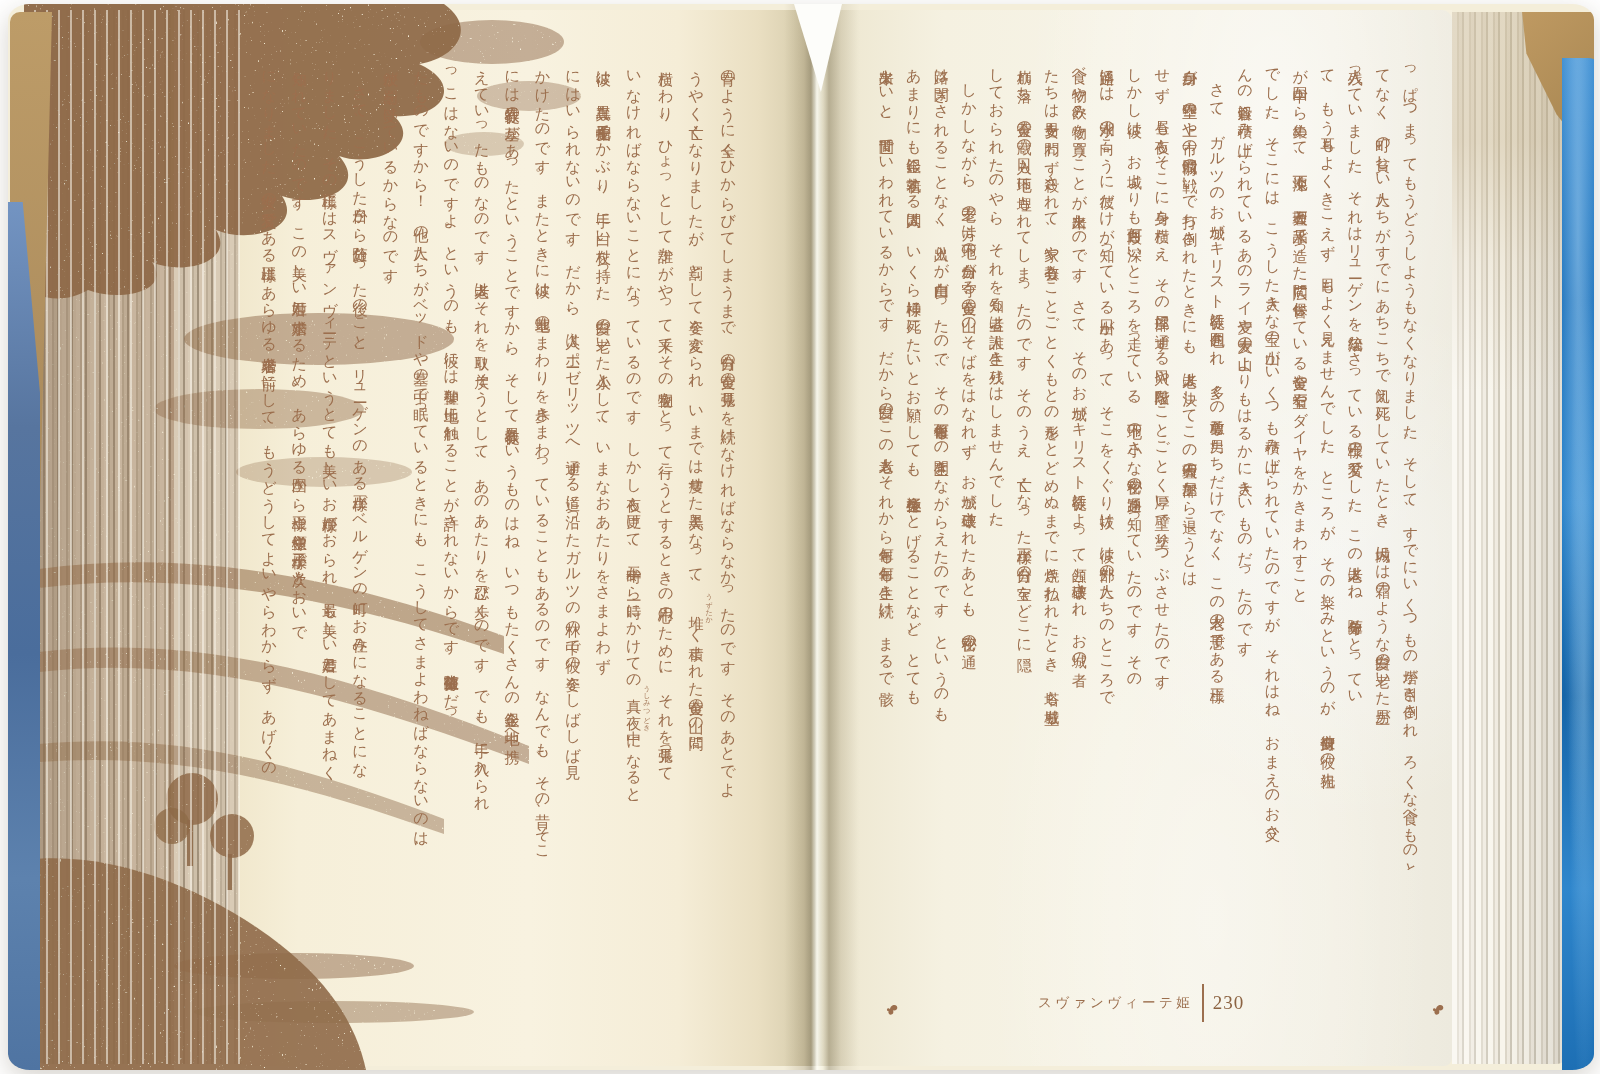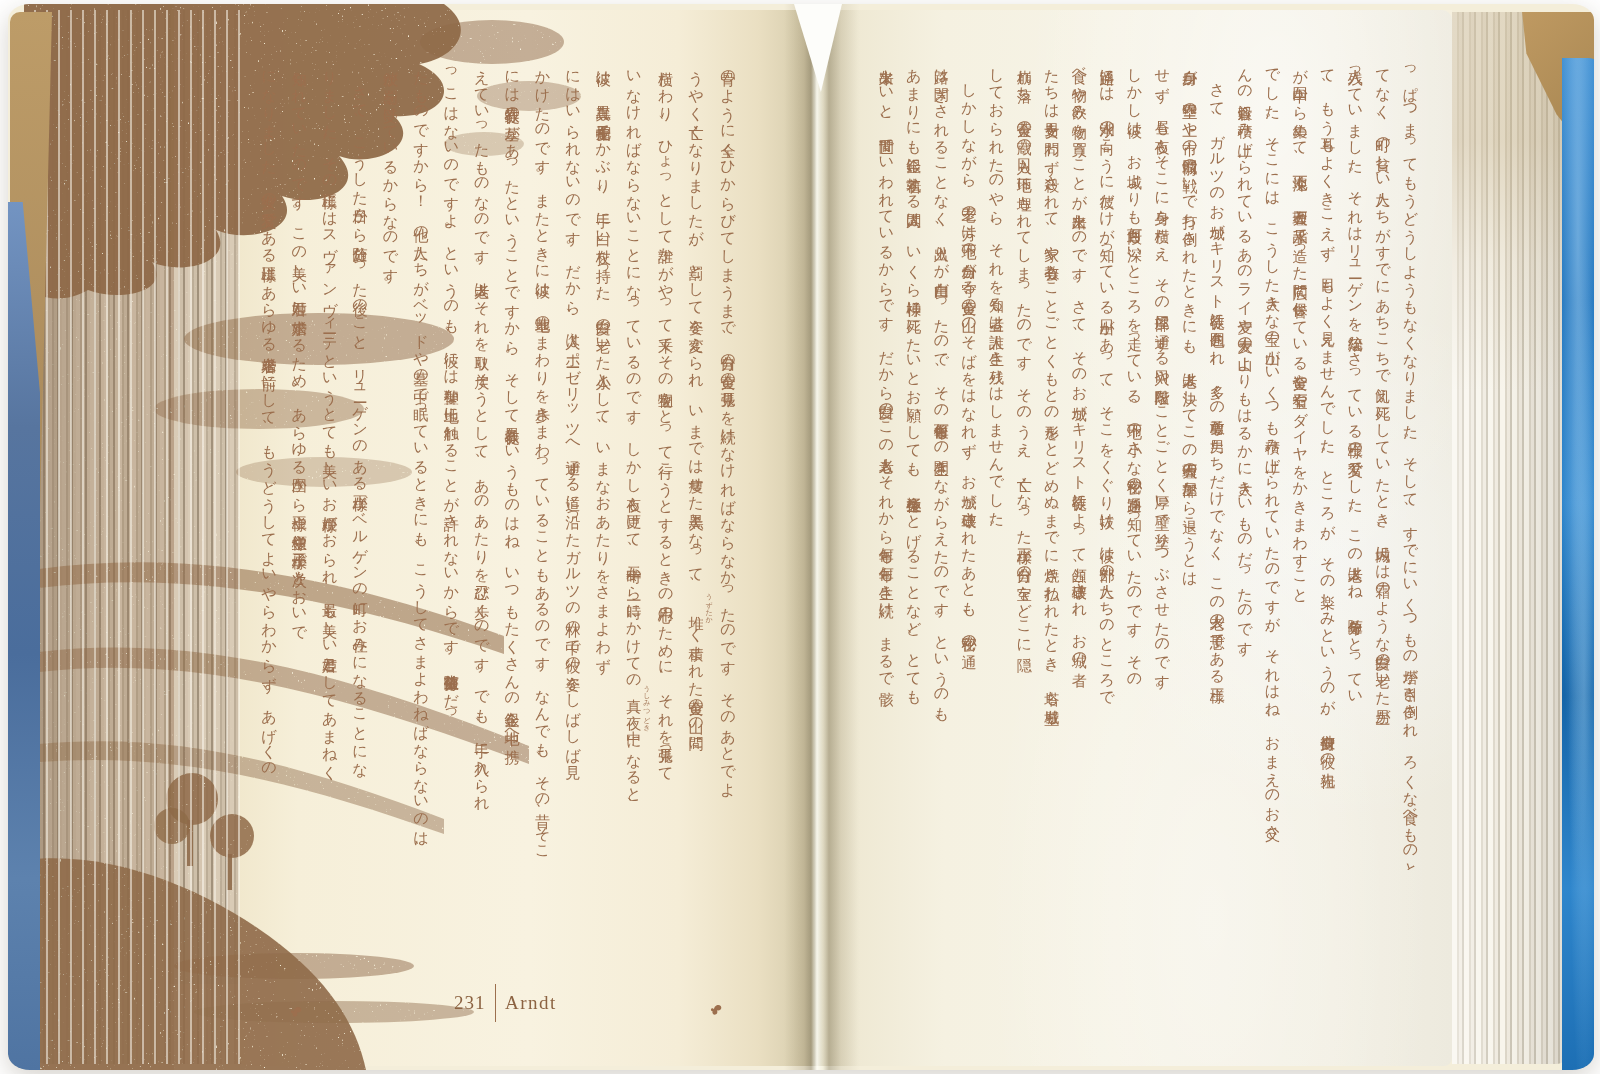--- a/index.html
+++ b/index.html
@@ -164,34 +164,34 @@
         <div class="tcol">食べ物や飲み物を買うことが出来たのです。さて、そのお城がキリスト教徒によって占領、破壊され、お城の者</div>
         <div class="tcol">たちは男女を問わず殺されて、家や教会もことごとくもとの形をとどめぬまでに焼き払われたとき、塔も城壁も</div>
         <div class="tcol">崩れ落ち、黄金の蔵の入口も地下に埋もれてしまったのです。そのうえ、亡くなった王様が自分の宝をどこに隠</div>
         <div class="tcol">しておられたのやら、それを知る者は誰一人、生き残りはしませんでした。</div>
         <div class="tcol">　しかしながら、老王の方は地下の自分が守る黄金の山のそばをはなれず、お城が破壊されたあとも、秘密の通</div>
         <div class="tcol">路は閉ざされることなく、出入りが自由だったので、その後何百年もの間生きながらえたのです。というのも、</div>
         <div class="tcol">あまりにも金銀に執着する人間は、いくら神様に死にたいとお願いしても、極楽往生をとげることなど、とても</div>
         <div class="tcol">出来ないと、世間でいわれているからです。だから白髪のこの老人もそれから何年も何年も生き続け、まるで骸</div>
       </div>
 
-    <div class="footer footer-left">
-      <svg class="fleuron fl-ll" viewBox="0 0 13 13" xmlns="http://www.w3.org/2000/svg">
+
+    <div class="footer footer-right">
+      <svg class="fleuron fr-l" viewBox="0 0 13 13" xmlns="http://www.w3.org/2000/svg">
         <path d="M6.8,1.2 C9.5,0.2 12,2.2 11.2,4.6 C10.6,6.4 8.4,7 6.9,6.2 C7.9,7.8 7.3,10.2 5.4,10.6 C3.3,11 1.8,9 2.6,7.2 C1.2,7.4 0.4,5.8 1.3,4.8 C2.1,3.9 3.5,4.3 3.9,5.3 C4.2,3.5 5.2,1.8 6.8,1.2 Z" fill="#9c6f4e"></path>
       </svg>
-      <div class="folio-group fg-left">
-        <span class="folio">231</span>
+      <div class="folio-group fg-right">
+        <span class="running-head-jp">スヴァンヴィーテ姫</span>
         <span class="rule"></span>
-        <span class="running-head">Arndt</span>
+        <span class="folio">230</span>
       </div>
-      <svg class="fleuron fl-lr" viewBox="0 0 13 13" xmlns="http://www.w3.org/2000/svg">
+      <svg class="fleuron fr-r" viewBox="0 0 13 13" xmlns="http://www.w3.org/2000/svg">
         <path d="M6.8,1.2 C9.5,0.2 12,2.2 11.2,4.6 C10.6,6.4 8.4,7 6.9,6.2 C7.9,7.8 7.3,10.2 5.4,10.6 C3.3,11 1.8,9 2.6,7.2 C1.2,7.4 0.4,5.8 1.3,4.8 C2.1,3.9 3.5,4.3 3.9,5.3 C4.2,3.5 5.2,1.8 6.8,1.2 Z" fill="#9c6f4e"></path>
       </svg>
     </div>
-
 
     <div class="edges-right"></div>
     <div class="cover-tan-left"></div>
     <div class="cover-blue-left"></div>
     <div class="cover-tan-right"></div>
     <div class="cover-blue-right"></div>
   </div>
 </div>
 
 </body></html>

